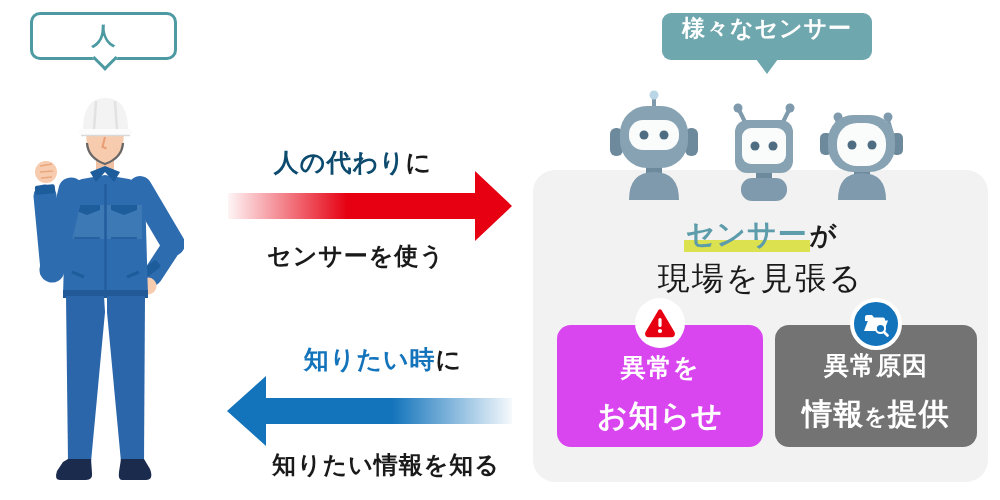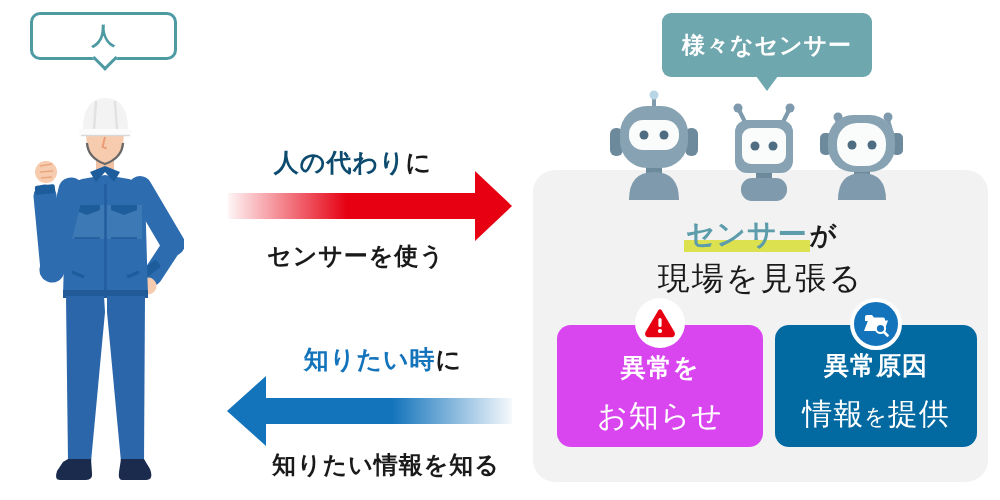--- a/index.html
+++ b/index.html
@@ -7,22 +7,22 @@
        font-family:"Liberation Sans","DejaVu Sans",sans-serif;color:#1a1a1a;}
   .abs{position:absolute;}
 
   
   .person-bubble{left:30px;top:12px;width:141px;height:42px;background:#fff;
     border:3px solid #4d9aa2;border-radius:10px;display:flex;align-items:center;justify-content:center;}
   .person-bubble .lbl{color:#4d9aa2;font-size:24px;font-weight:bold;}
   .person-bubble .tail{position:absolute;left:calc(50% - 8px);bottom:-10px;width:15px;height:15px;
     background:#fff;border-right:3px solid #4d9aa2;border-bottom:3px solid #4d9aa2;transform:rotate(45deg);}
 
-  .sensors-bubble{left:662px;top:13px;width:210px;height:64px;background:#6ea7ad;border-radius:9px;
-    display:flex;align-items:center;justify-content:center;}
+  .sensors-bubble{left:662px;top:13px;width:210px;height:47px;background:#6ea7ad;border-radius:9px;
+    display:flex;align-items:flex-start;justify-content:center;}
   .sensors-bubble .lbl{color:#fff;font-size:23px;font-weight:bold;letter-spacing:1px;}
   .sensors-bubble .tail{position:absolute;left:calc(50% - 11px);bottom:-14px;width:0;height:0;
     border-left:11px solid transparent;border-right:11px solid transparent;border-top:15px solid #6ea7ad;}
 
   
   .flow-title{font-weight:800;font-size:25px;text-align:center;letter-spacing:1px;white-space:nowrap;}
   .flow-caption{font-weight:800;font-size:24px;text-align:center;letter-spacing:1px;white-space:nowrap;}
   .em-red{color:#0c4a6e;}
   .em-blue{color:#1374bc;}
   .t-red{left:225px;top:146px;width:256px;}
@@ -37,23 +37,23 @@
   .panel-headline .hl{color:#5d9dab;
     background:linear-gradient(transparent 62%, #dce24f 62%, #dce24f 97%, transparent 97%);
     padding:0 2px 3px 2px;}
   .panel-headline .sfx{color:#1a1a1a;font-size:26px;}
   .panel-headline .l2{font-size:32px;font-weight:400;letter-spacing:2px;margin-top:9px;}
 
   
   .card{top:325px;height:122px;border-radius:14px;color:#fff;display:flex;flex-direction:column;
         align-items:center;justify-content:center;padding-top:12px;box-sizing:border-box;}
   .card-red{left:557px;width:206px;background:#d946ef;}
-  .card-blue{left:775px;width:202px;background:#0369a1;text-align:right;}
+  .card-blue{left:775px;width:202px;background:#737373;text-align:right;}
   .card .l1{font-size:25px;font-weight:800;line-height:30px;letter-spacing:1px;}
-  .card .l2{font-size:30px;font-weight:400;line-height:35px;letter-spacing:1px;margin-top:16px;}
+  .card .l2{font-size:30px;font-weight:700;line-height:35px;letter-spacing:1px;margin-top:16px;}
   .card .small{font-size:22px;}
   .badge{position:absolute;top:-27px;left:50%;transform:translateX(-50%);border-radius:50%;
          display:flex;align-items:center;justify-content:center;}
   .badge-red{width:50px;height:50px;background:#fff;}
   .badge-blue{width:44px;height:44px;background:#1374bc;border:4px solid #fff;}
 </style>
 </head>
 <body>
 
 <div class="abs person-bubble">

